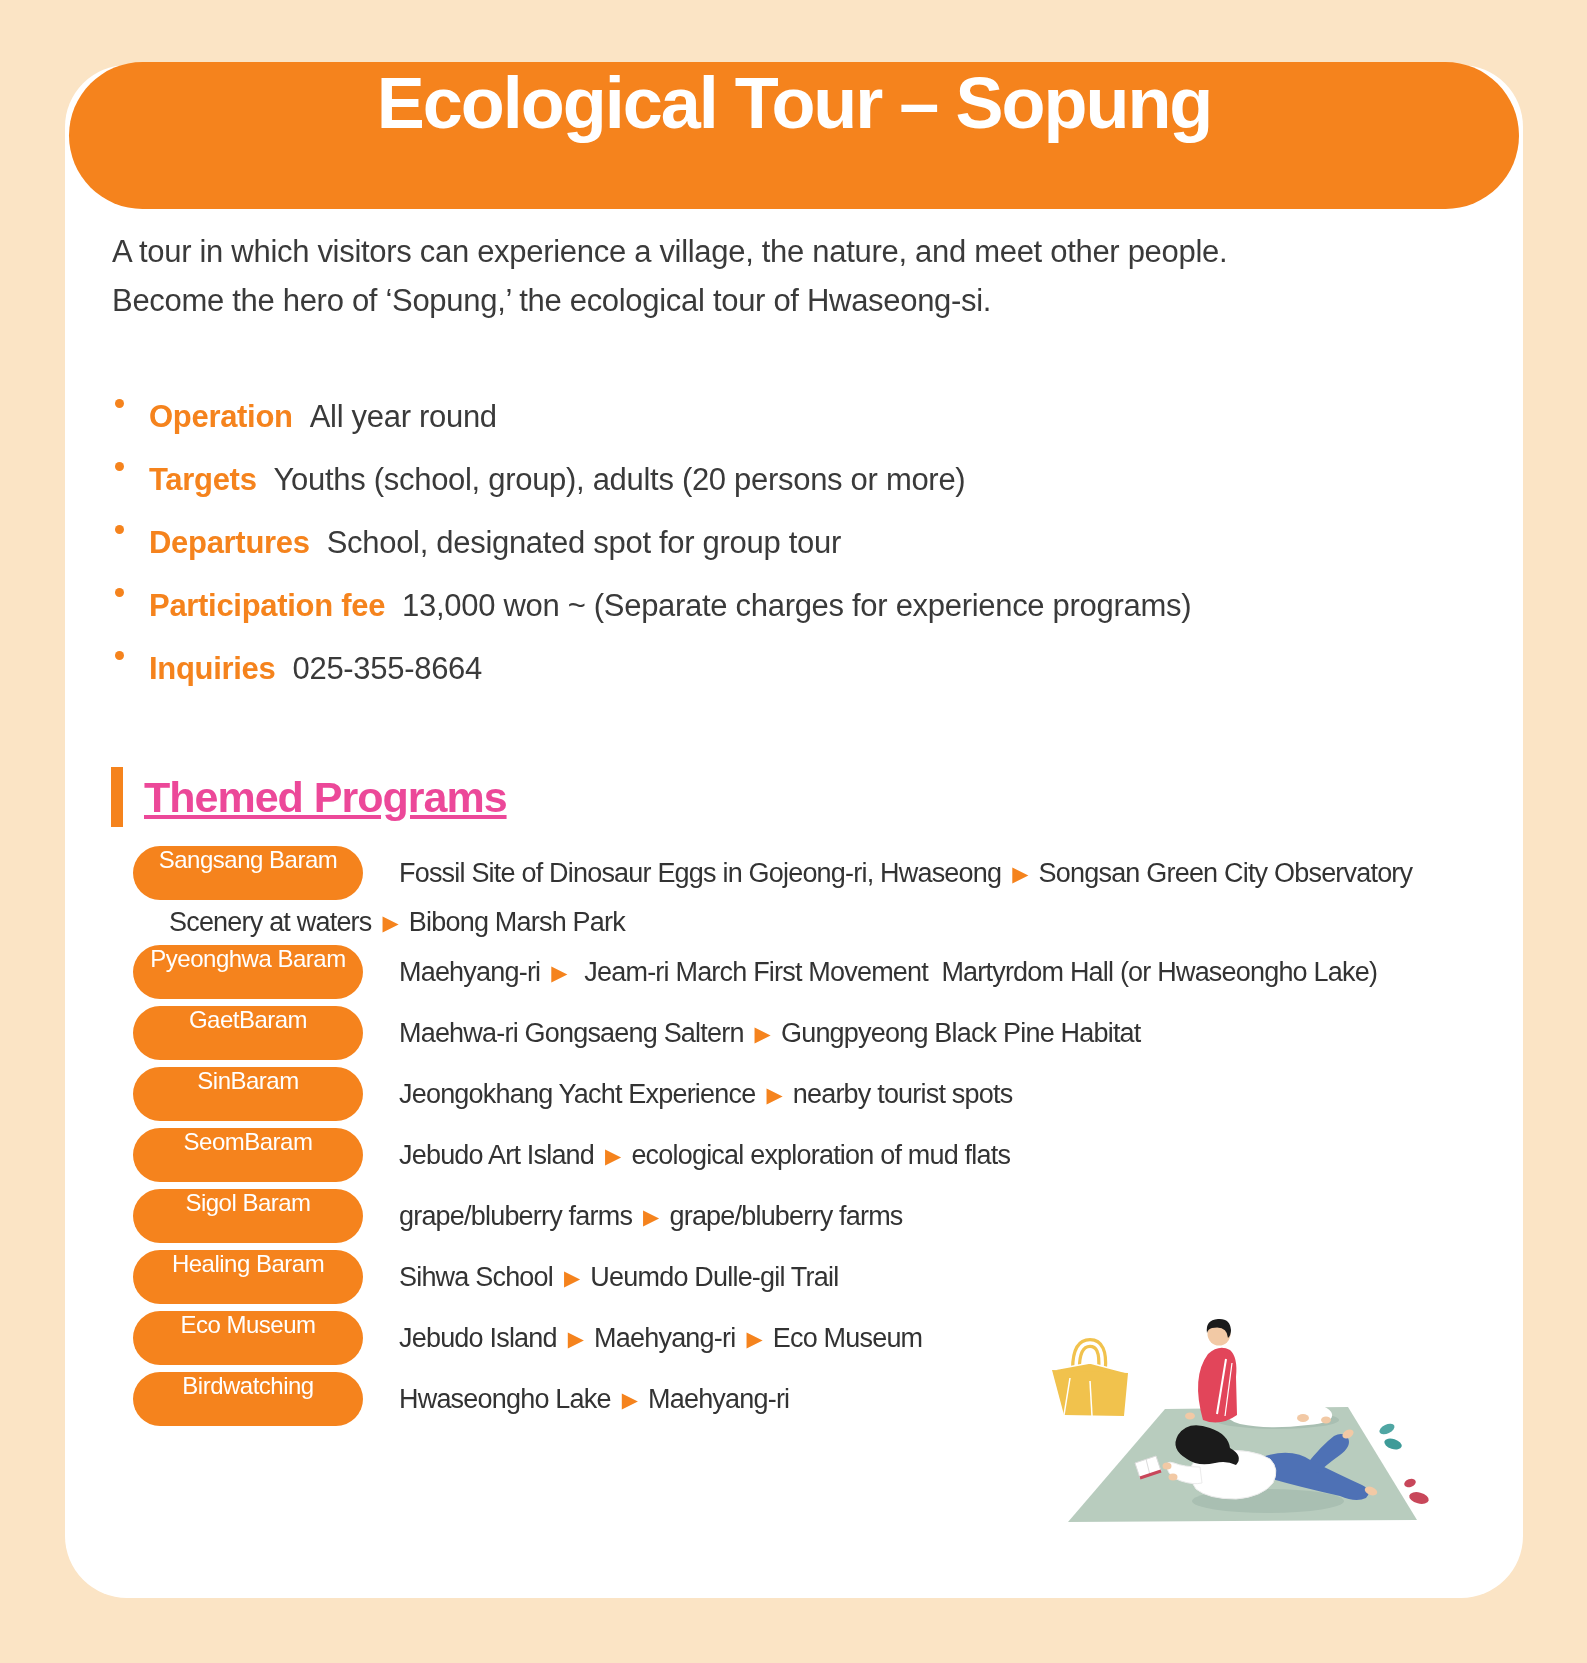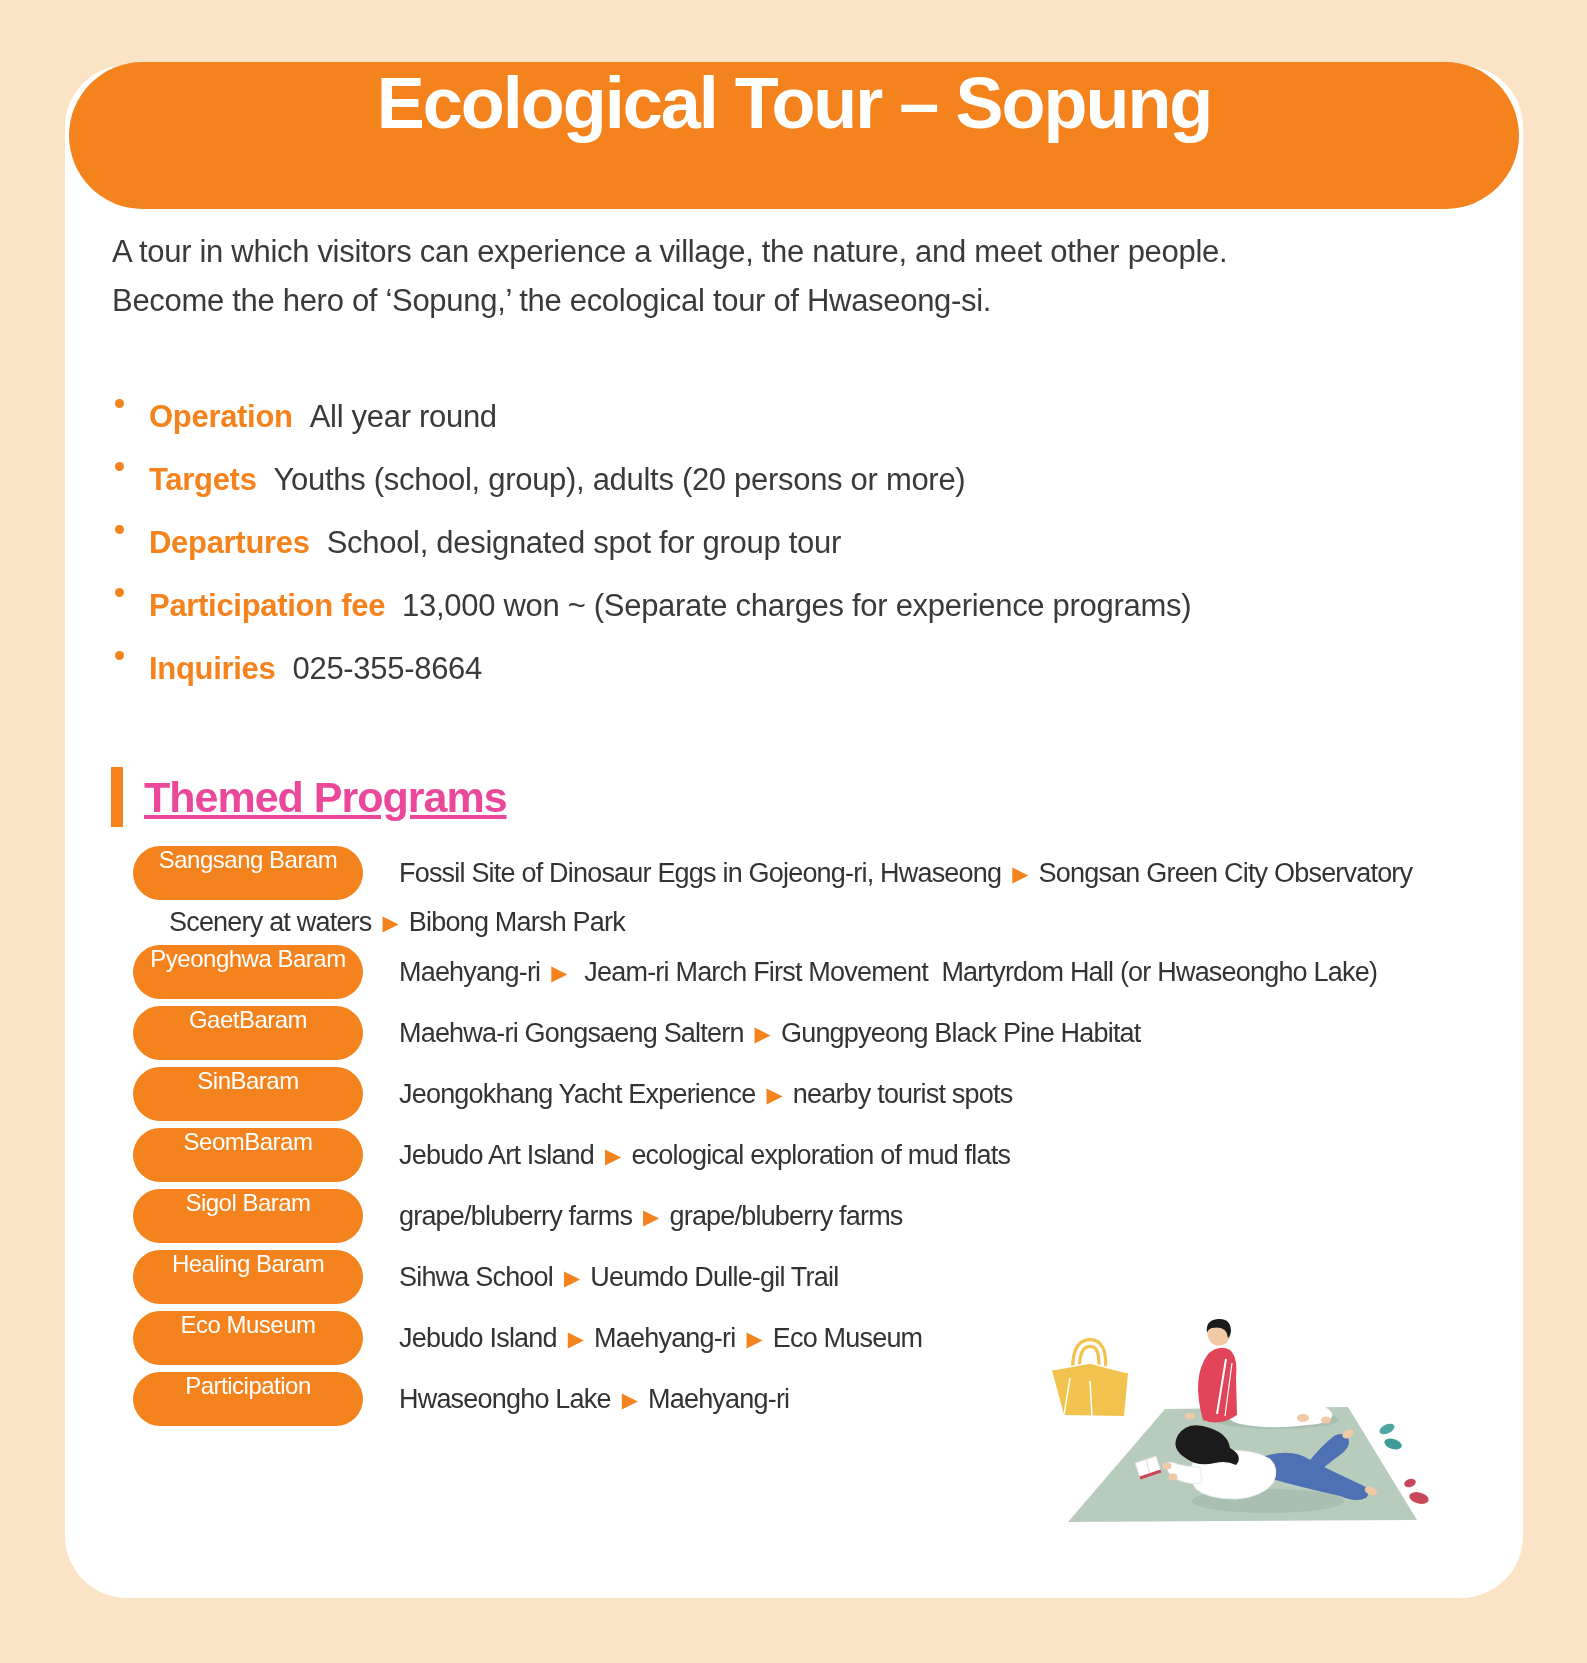--- a/index.html
+++ b/index.html
@@ -158,21 +158,21 @@
           <div class="desc"><span class="seg">Sihwa School</span><span class="arr">▶</span><span class="seg">Ueumdo Dulle-gil Trail</span></div>
         </div>
         <div class="program-row">
           <div class="pill">
             <span class="pill-label">Eco Museum</span>
           </div>
           <div class="desc"><span class="seg">Jebudo Island</span><span class="arr">▶</span><span class="seg">Maehyang-ri</span><span class="arr">▶</span><span class="seg">Eco Museum</span></div>
         </div>
         <div class="program-row">
           <div class="pill">
-            <span class="pill-label">Participation</span>
+            <span class="pill-label">Birdwatching</span>
           </div>
           <div class="desc"><span class="seg">Hwaseongho Lake</span><span class="arr">▶</span><span class="seg">Maehyang-ri</span></div>
         </div>
       </div>
 
     <svg class="illustration" width="400" height="220" viewBox="0 0 400 220">
 
       <polygon points="125,92 308,90 377,203 28,205" fill="#B8CCBE"></polygon>
 
       <ellipse cx="237" cy="103" rx="62" ry="9" fill="#A9BFB2"></ellipse>

